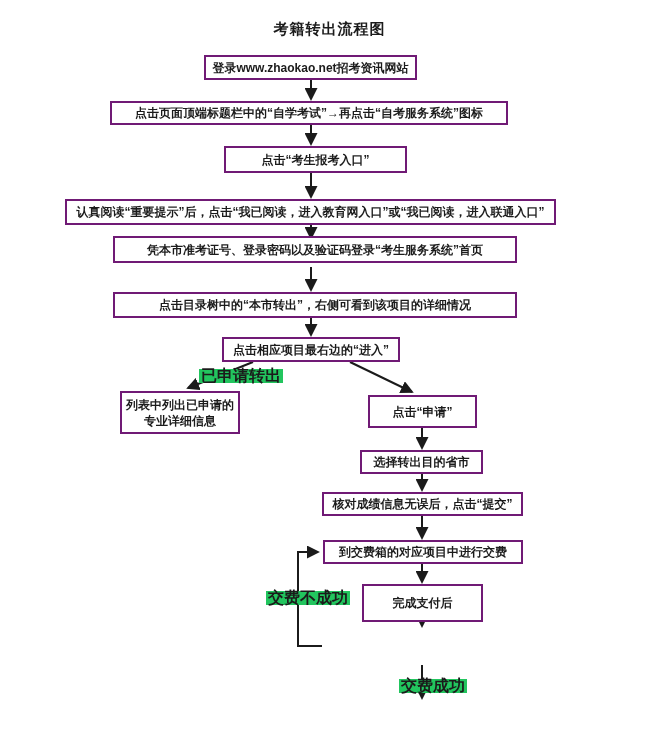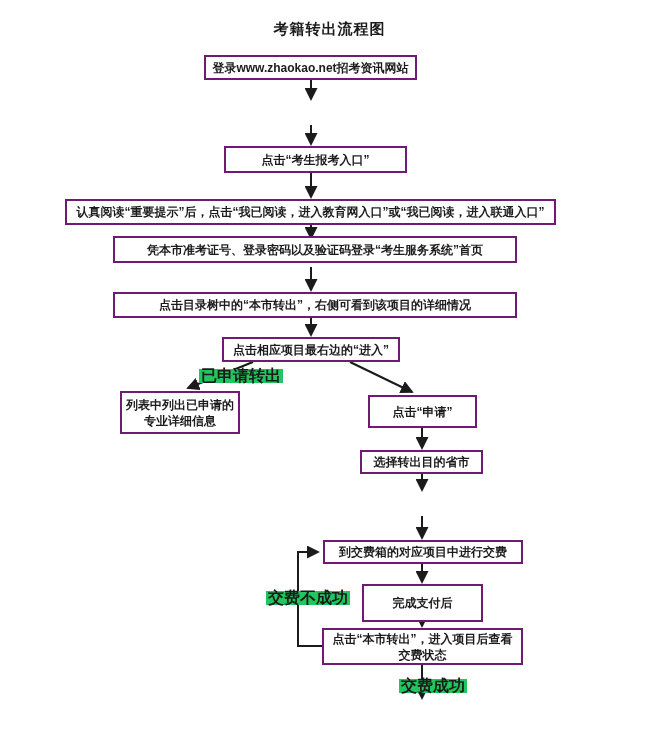--- a/index.html
+++ b/index.html
@@ -48,49 +48,47 @@
     <line x1="422" y1="564" x2="422" y2="582" stroke="#1b1b1b" stroke-width="2" marker-end="url(#ah)"></line>
     <line x1="422" y1="607" x2="422" y2="626" stroke="#1b1b1b" stroke-width="2" marker-end="url(#ah)"></line>
     <line x1="422" y1="665" x2="422" y2="698" stroke="#1b1b1b" stroke-width="2" marker-end="url(#ah)"></line>
     <path d="M322,646 L298,646 L298,552 L318,552" fill="none" stroke="#1b1b1b" stroke-width="2" marker-end="url(#ah)"></path>
   </svg>
 
   <div class="page-title">考籍转出流程图</div>
 
   <div class="node" style="left:204px;top:55px;width:213px;height:25px">登录www.zhaokao.net招考资讯网站</div>
 
+  <div class="node" style="left:110px;top:101px;width:398px;height:24px">点击页面顶端标题栏中的“自学考试”→再点击“自考服务系统”图标</div>
 
   <div class="node" style="left:224px;top:146px;width:183px;height:27px">点击“考生报考入口”</div>
 
   <div class="node" style="left:65px;top:199px;width:491px;height:26px">认真阅读“重要提示”后，点击“我已阅读，进入教育网入口”或“我已阅读，进入联通入口”</div>
 
   <div class="node" style="left:113px;top:236px;width:404px;height:27px">凭本市准考证号、登录密码以及验证码登录“考生服务系统”首页</div>
 
   <div class="node" style="left:222px;top:337px;width:178px;height:25px">点击相应项目最右边的“进入”</div>
 
   <div class="node" style="left:113px;top:292px;width:404px;height:26px">点击目录树中的“本市转出”，右侧可看到该项目的详细情况</div>
 
   <div class="node" style="left:120px;top:391px;width:120px;height:43px">
     <span>列表中列出已申请的</span>
     <span>专业详细信息</span>
   </div>
 
   <div class="node" style="left:368px;top:395px;width:109px;height:33px">点击“申请”</div>
 
   <div class="node" style="left:360px;top:450px;width:123px;height:24px">选择转出目的省市</div>
 
+  <div class="node" style="left:322px;top:492px;width:201px;height:24px">核对成绩信息无误后，点击“提交”</div>
 
   <div class="node" style="left:323px;top:540px;width:200px;height:24px">到交费箱的对应项目中进行交费</div>
 
   <div class="node" style="left:362px;top:584px;width:121px;height:38px">完成支付后</div>
 
-  <div class="node" style="left:322px;top:628px;width:201px;height:37px">
-    <span>点击“本市转出”，进入项目后查看</span>
-    <span>交费状态</span>
-  </div>
 
 
   <div class="edge-label" style="left:199px;top:369px">已申请转出</div>
 
   <div class="edge-label" style="left:266px;top:591px">交费不成功</div>
 
   <div class="edge-label" style="left:399px;top:679px">交费成功</div>
 
 </div>
 

